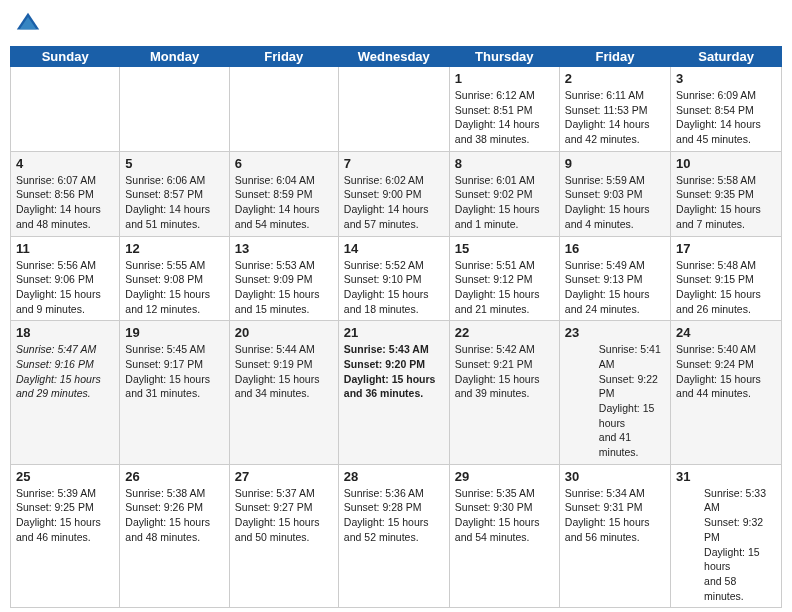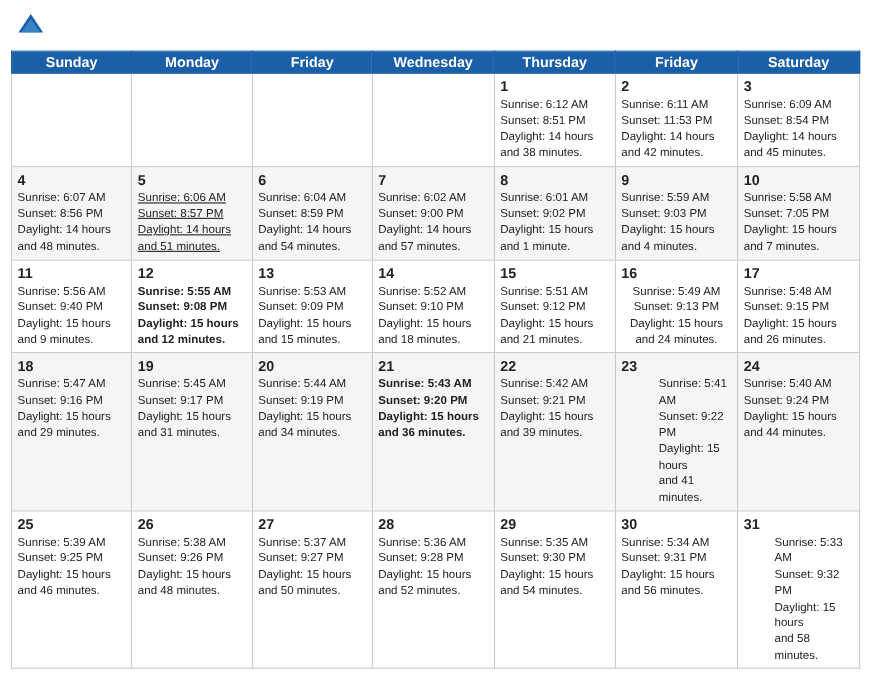--- a/index.html
+++ b/index.html
@@ -147,21 +147,21 @@
       <tr>
         <td>
           <span class="day-num">4</span>
           <div class="day-info" style="white-space: pre-line;">Sunrise: 6:07 AM
 Sunset: 8:56 PM
 Daylight: 14 hours
 and 48 minutes.</div>
         </td>
         <td>
           <span class="day-num">5</span>
-          <div class="day-info" style="white-space: pre-line; text-decoration: underline;">Sunrise: 6:06 AM
+          <div class="day-info" style="white-space: pre-line;">Sunrise: 6:06 AM
 Sunset: 8:57 PM
 Daylight: 14 hours
 and 51 minutes.</div>
         </td>
         <td>
           <span class="day-num">6</span>
           <div class="day-info" style="white-space: pre-line;">Sunrise: 6:04 AM
 Sunset: 8:59 PM
 Daylight: 14 hours
 and 54 minutes.</div>
@@ -183,36 +183,36 @@
         <td>
           <span class="day-num">9</span>
           <div class="day-info" style="white-space: pre-line;">Sunrise: 5:59 AM
 Sunset: 9:03 PM
 Daylight: 15 hours
 and 4 minutes.</div>
         </td>
         <td>
           <span class="day-num">10</span>
           <div class="day-info" style="white-space: pre-line;">Sunrise: 5:58 AM
-Sunset: 7:05 PM
+Sunset: 9:35 PM
 Daylight: 15 hours
 and 7 minutes.</div>
         </td>
       </tr>
       <tr>
         <td>
           <span class="day-num">11</span>
           <div class="day-info" style="white-space: pre-line;">Sunrise: 5:56 AM
-Sunset: 9:40 PM
+Sunset: 9:06 PM
 Daylight: 15 hours
 and 9 minutes.</div>
         </td>
         <td>
           <span class="day-num">12</span>
-          <div class="day-info" style="white-space: pre-line; font-weight: bold;">Sunrise: 5:55 AM
+          <div class="day-info" style="white-space: pre-line;">Sunrise: 5:55 AM
 Sunset: 9:08 PM
 Daylight: 15 hours
 and 12 minutes.</div>
         </td>
         <td>
           <span class="day-num">13</span>
           <div class="day-info" style="white-space: pre-line;">Sunrise: 5:53 AM
 Sunset: 9:09 PM
 Daylight: 15 hours
 and 15 minutes.</div>
@@ -226,37 +226,37 @@
         </td>
         <td>
           <span class="day-num">15</span>
           <div class="day-info" style="white-space: pre-line;">Sunrise: 5:51 AM
 Sunset: 9:12 PM
 Daylight: 15 hours
 and 21 minutes.</div>
         </td>
         <td>
           <span class="day-num">16</span>
-          <div class="day-info" style="white-space: pre-line; text-align: center;">Sunrise: 5:49 AM
+          <div class="day-info" style="white-space: pre-line;">Sunrise: 5:49 AM
 Sunset: 9:13 PM
 Daylight: 15 hours
 and 24 minutes.</div>
         </td>
         <td>
           <span class="day-num">17</span>
           <div class="day-info" style="white-space: pre-line;">Sunrise: 5:48 AM
 Sunset: 9:15 PM
 Daylight: 15 hours
 and 26 minutes.</div>
         </td>
       </tr>
       <tr>
         <td>
           <span class="day-num">18</span>
-          <div class="day-info" style="white-space: pre-line;">Sunrise: 5:47 AM
+          <div class="day-info" style="white-space: pre-line; font-style: italic;">Sunrise: 5:47 AM
 Sunset: 9:16 PM
 Daylight: 15 hours
 and 29 minutes.</div>
         </td>
         <td>
           <span class="day-num">19</span>
           <div class="day-info" style="white-space: pre-line;">Sunrise: 5:45 AM
 Sunset: 9:17 PM
 Daylight: 15 hours
 and 31 minutes.</div>

